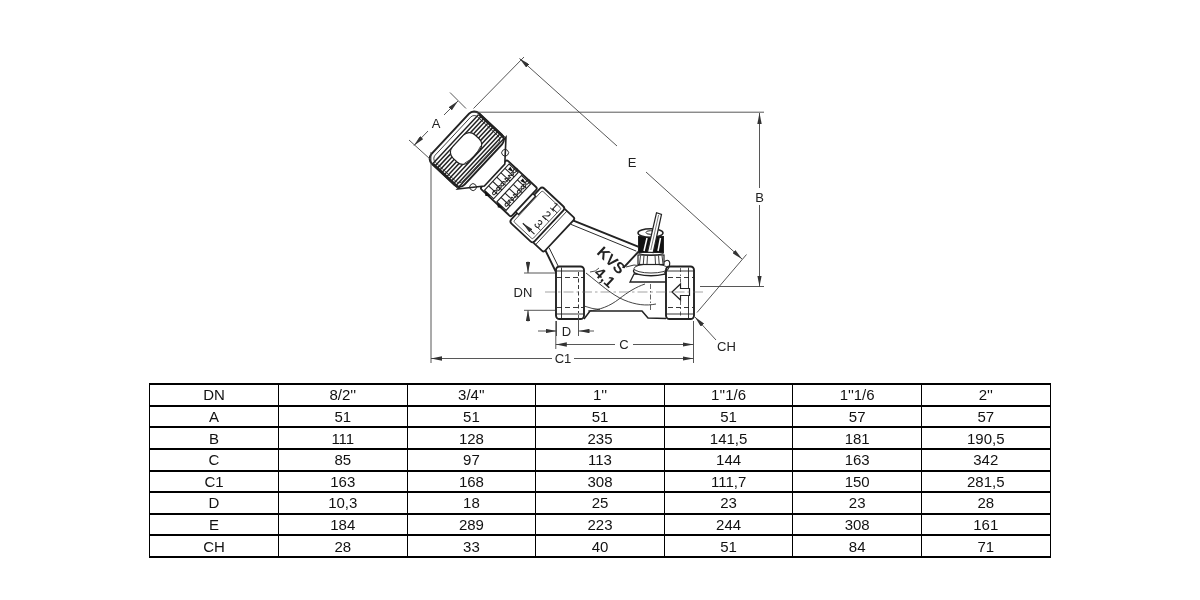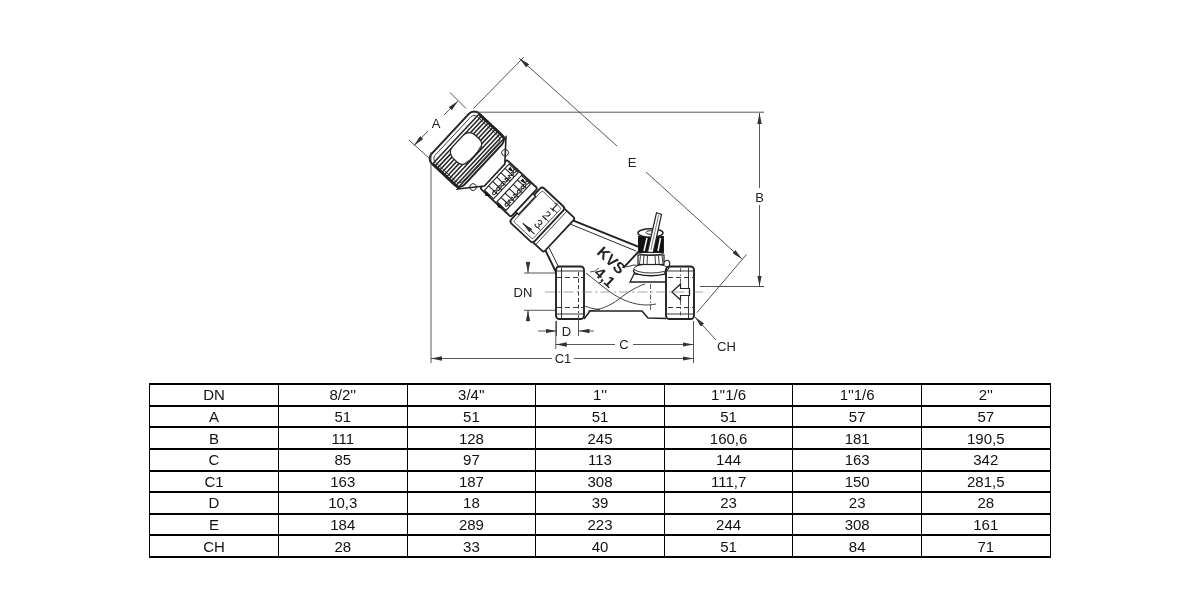--- a/index.html
+++ b/index.html
@@ -238,48 +238,48 @@
           <td>51</td>
           <td>51</td>
           <td>51</td>
           <td>57</td>
           <td>57</td>
         </tr>
 <tr>
           <td>B</td>
           <td>111</td>
           <td>128</td>
-          <td>245</td>
-          <td>160,6</td>
+          <td>235</td>
+          <td>141,5</td>
           <td>181</td>
           <td>190,5</td>
         </tr>
 <tr>
           <td>C</td>
           <td>85</td>
           <td>97</td>
           <td>113</td>
           <td>144</td>
           <td>163</td>
           <td>342</td>
         </tr>
 <tr>
           <td>C1</td>
           <td>163</td>
-          <td>187</td>
+          <td>168</td>
           <td>308</td>
           <td>111,7</td>
           <td>150</td>
           <td>281,5</td>
         </tr>
 <tr>
           <td>D</td>
           <td>10,3</td>
           <td>18</td>
-          <td>39</td>
+          <td>25</td>
           <td>23</td>
           <td>23</td>
           <td>28</td>
         </tr>
 <tr>
           <td>E</td>
           <td>184</td>
           <td>289</td>
           <td>223</td>
           <td>244</td>

